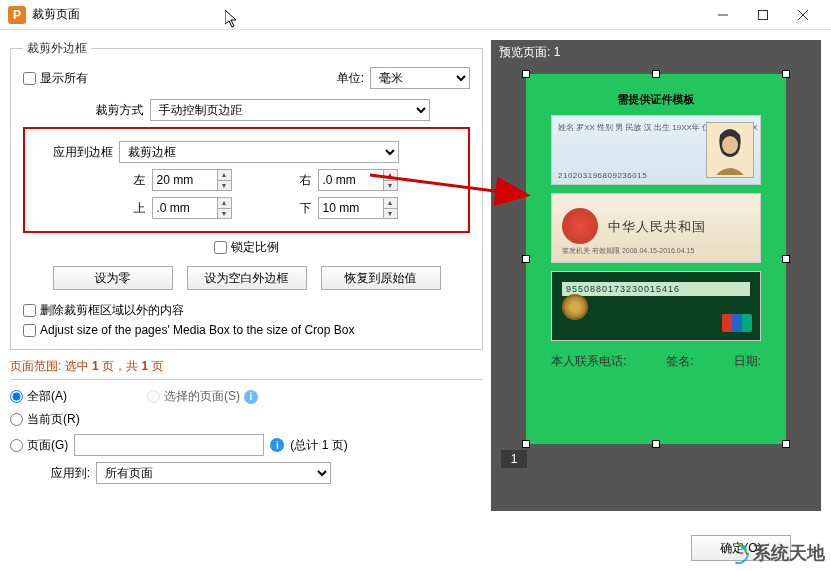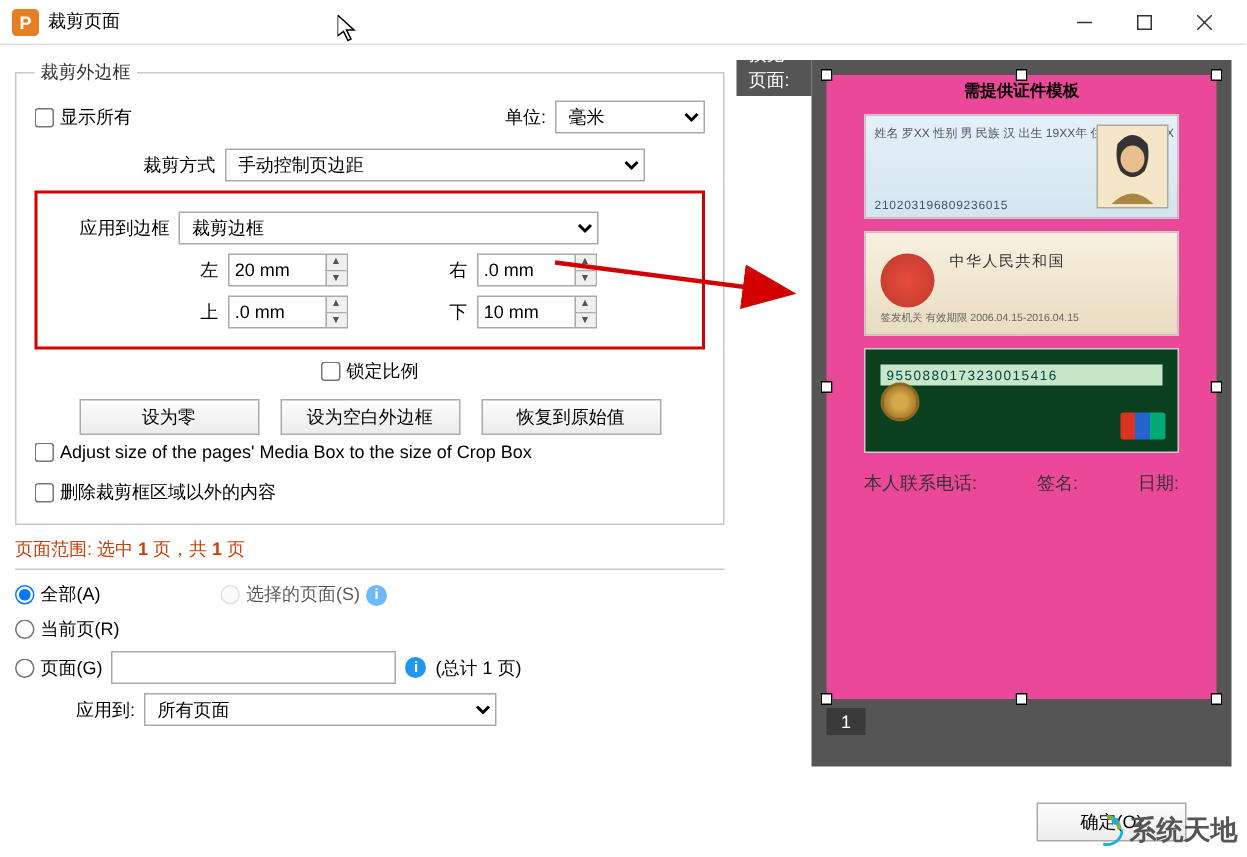--- a/index.html
+++ b/index.html
@@ -8,21 +8,21 @@
 
 .titlebar { height: 30px; border-bottom: 1px solid #e0e0e0; display: flex; align-items: center; padding: 0 8px; }
 .titlebar .app-icon { width: 18px; height: 18px; background: #e67e22; border-radius: 3px; color: #fff; font-weight: bold; display: flex; align-items: center; justify-content: center; font-size: 12px; margin-right: 6px; }
 .titlebar .title { flex: 1; }
 .titlebar .winbtn { width: 40px; height: 30px; display: flex; align-items: center; justify-content: center; color: #333; }
 .cursor { position: absolute; left: 225px; top: 10px; pointer-events: none; }
 
 
 .content { display: flex; padding: 10px; gap: 8px; height: calc(100% - 80px); }
 .left-panel { flex: 1; display: flex; flex-direction: column; gap: 8px; }
-.right-panel { width: 330px; display: flex; flex-direction: row; }
+.right-panel { width: 330px; display: flex; flex-direction: column; }
 
 
 .groupbox { border: 1px solid #c8c8c8; padding: 10px 12px 12px 12px; position: relative; }
 .groupbox legend { padding: 0 4px; color: #333; background: #fff; }
 
 
 .row { display: flex; align-items: center; gap: 6px; margin: 6px 0; }
 .lbl { text-align: right; display: inline-block; }
 .lbl.w80 { width: 80px; }
 .lbl.w50 { width: 50px; }
@@ -45,36 +45,36 @@
 .chk { display: flex; align-items: center; gap: 4px; }
 .chk input { width: 13px; height: 13px; }
 
 
 .rad { display: flex; align-items: center; gap: 4px; }
 .rad input { width: 13px; height: 13px; }
 
 
 .preview-head { background: #555; color: #fff; padding: 4px 8px; height: 24px; display:flex; align-items:center; }
 .preview-body { flex:1; background:#555; padding: 10px; position: relative; display:flex; flex-direction:column; }
-.page-thumb { background:#ec4899; width: 260px; height: 416px; margin: 0 auto; position: relative; padding: 3px 22px; display:flex; flex-direction:column; align-items:center; }
+.page-thumb { background:#22c55e; width: 260px; height: 370px; margin: 0 auto; position: relative; padding: 18px 22px; display:flex; flex-direction:column; align-items:center; }
 .page-thumb .handle { position:absolute; width:8px; height:8px; background:#fff; border:1px solid #000; }
 .h-tl { top:-4px; left:-4px; } .h-tr { top:-4px; right:-4px; } .h-bl { bottom:-4px; left:-4px; } .h-br { bottom:-4px; right:-4px; }
 .h-tm { top:-4px; left:50%; margin-left:-4px; } .h-bm { bottom:-4px; left:50%; margin-left:-4px; }
 .h-ml { left:-4px; top:50%; margin-top:-4px; } .h-mr { right:-4px; top:50%; margin-top:-4px; }
 
 .doc-title { font-weight:bold; font-size:11px; margin-bottom:8px; }
 .card { width: 210px; height: 70px; margin-bottom: 8px; border: 1px solid #ccc; position:relative; }
 .card1 { background: linear-gradient(#e6f0f7,#d4e5f0); }
 .card1 .portrait { position:absolute; right:6px; top:6px; width:48px; height:56px; background:#f5e6c8; border:1px solid #aaa; display:flex; align-items:center; justify-content:center; }
 .card1 .portrait svg { width:40px; height:50px; }
 .card1 .text-area { position:absolute; left:6px; top:6px; font-size:8px; color:#556; line-height:11px; }
 .card1 .barcode { position:absolute; bottom:4px; left:6px; font-size:8px; color:#456; letter-spacing:0.5px; }
 .card2 { background: linear-gradient(#f8f0e0,#e8dcc0); }
 .card2 .emblem { position:absolute; left:10px; top:14px; width:36px; height:36px; border-radius:50%; background:radial-gradient(#e74c3c,#c0392b); }
-.card2 .t1 { position:absolute; left:56px; top:12px; font-size:10px; color:#333; letter-spacing:1px; }
+.card2 .t1 { position:absolute; left:56px; top:24px; font-size:13px; color:#333; letter-spacing:1px; }
 .card2 .t2 { position:absolute; left:56px; top:28px; font-size:13px; font-weight:bold; color:#333; letter-spacing:3px; }
 .card2 .t3 { position:absolute; left:10px; bottom:6px; font-size:7px; color:#666; }
 .card3 { background:#0a4020; display:flex; align-items:center; }
 .card3 .chip { position:absolute; left:10px; top:22px; width:26px; height:26px; border-radius:50%; background:radial-gradient(#d4a84b 30%,#a87c2c 70%); border:2px solid #8a6820; }
 .card3 .num { position:absolute; top:10px; left:10px; right:10px; height:14px; background:#c8e6c8; color:#044; font-size:9px; display:flex; align-items:center; padding:0 4px; letter-spacing:1px; }
 .card3 .union { position:absolute; right:8px; bottom:8px; width:30px; height:18px; background:linear-gradient(90deg,#d32 33%,#26c 33% 66%,#0a7 66%); border-radius:2px; }
 
 .doc-footer { width:210px; display:flex; justify-content:space-between; font-size:8px; margin-top:4px; color:#333; }
 
 .pagenum-tab { background:#3a3a3a; color:#fff; width:26px; height:18px; display:flex; align-items:center; justify-content:center; margin-top:6px; }
@@ -219,30 +219,30 @@
           <span>锁定比例</span>
         </label>
       </div>
 
       <div class="btn-row">
         <div class="btn">设为零</div>
         <div class="btn">设为空白外边框</div>
         <div class="btn">恢复到原始值</div>
       </div>
 
+      <div style="margin-top:12px;">
+        <label class="chk">
+          <input type="checkbox" style="">
+          <span>删除裁剪框区域以外的内容</span>
+        </label>
+      </div>
       <div style="margin-top:4px;">
         <label class="chk">
           <input type="checkbox" style="">
           <span>Adjust size of the pages' Media Box to the size of Crop Box</span>
-        </label>
-      </div>
-      <div style="margin-top:12px;">
-        <label class="chk">
-          <input type="checkbox" style="">
-          <span>删除裁剪框区域以外的内容</span>
         </label>
       </div>
     </fieldset>
 
     <div>
       <div class="range-label">
         <span>页面范围: 选中 </span><b>1</b><span> 页，共 </span><b>1</b><span> 页</span>
       </div>
       <hr class="range-sep">
       <div class="row" style="gap:80px;">

